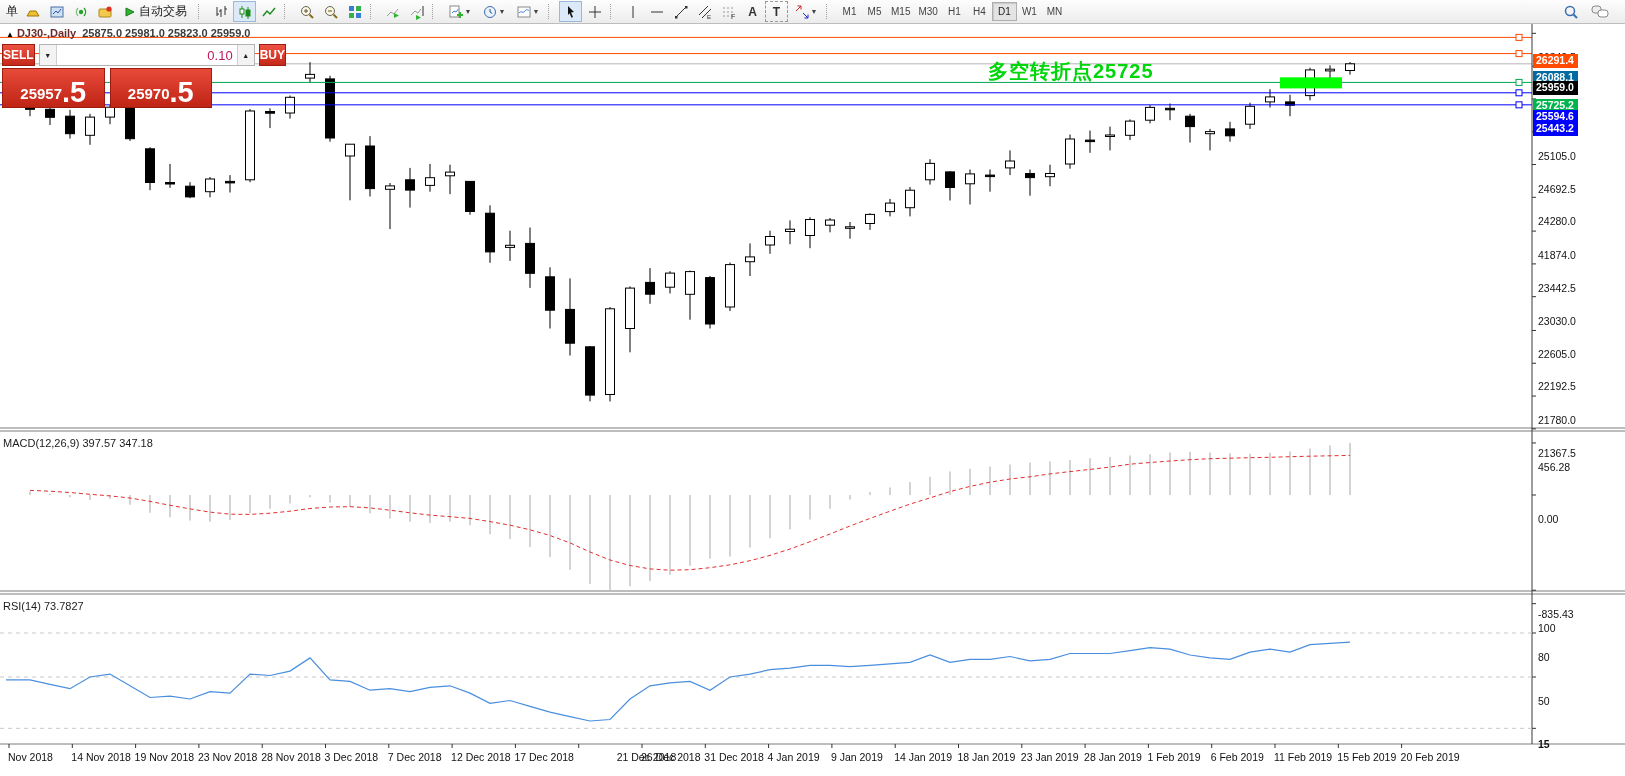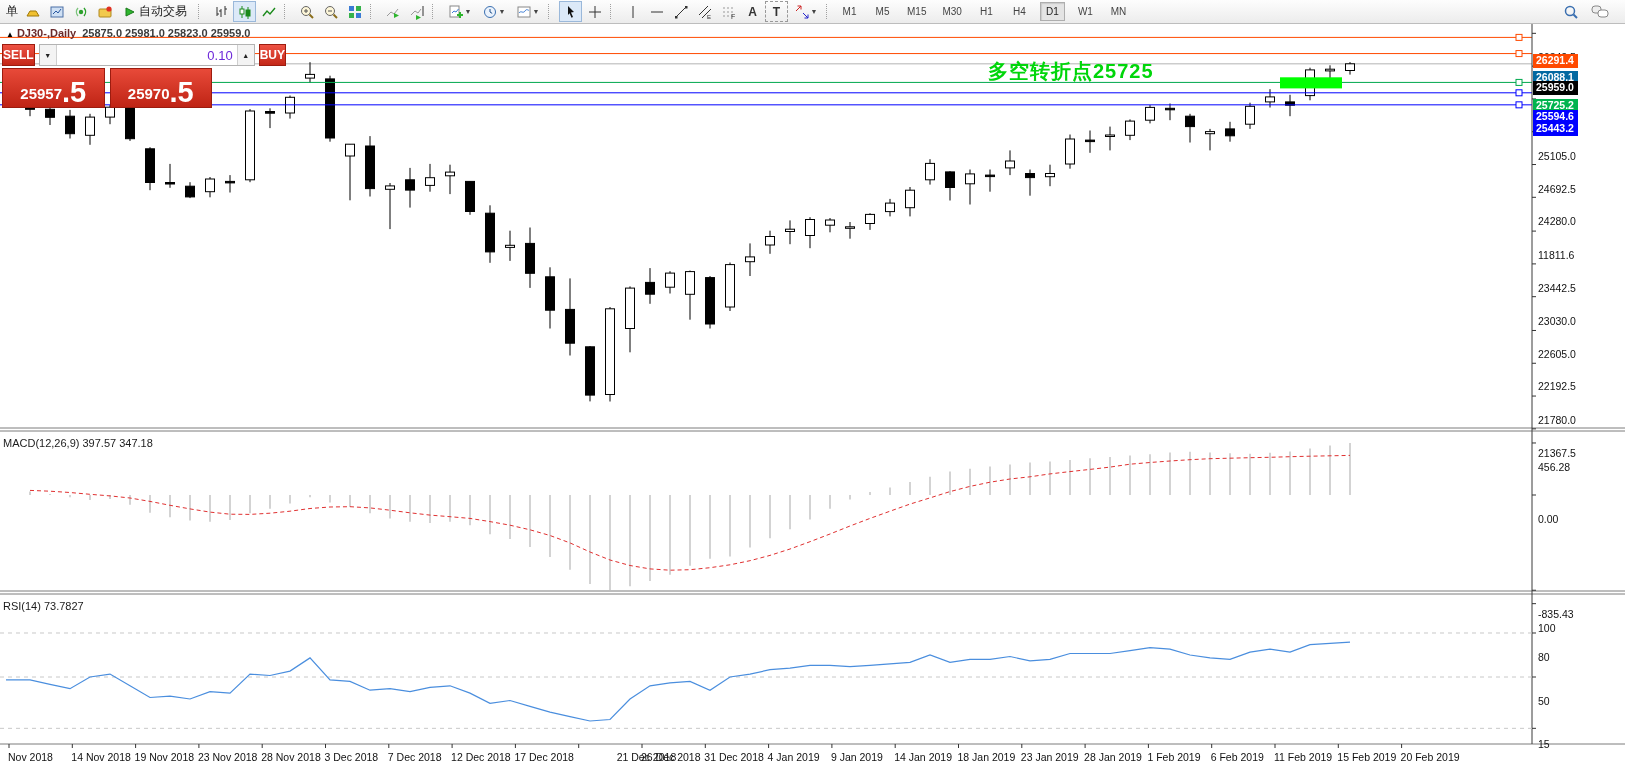--- a/index.html
+++ b/index.html
@@ -38,21 +38,21 @@
   #overlays .datelbl{position:absolute;font-size:10.5px;color:#111;z-index:2;white-space:nowrap;}
   
   .trade-panel{position:absolute;left:2px;top:20px;width:210px;z-index:4;}
   .tp-row1{display:flex;height:22px;align-items:stretch;}
   .tp-btn{width:51px;background:linear-gradient(#ee5243,#c42818);color:#fff;font-weight:bold;
           font-size:12px;border:1px solid #9d1c0f;display:flex;align-items:center;justify-content:center;padding:0;}
   .tp-mid{flex:1;display:flex;margin:0 4px;border:1px solid #b3b3b3;background:#fff;}
   .tp-step{width:17px;background:#f3f3f3;border:none;font-size:7px;color:#222;padding:0;}
   .tp-step.l{border-right:1px solid #cfcfcf;}
   .tp-step.r{border-left:1px solid #cfcfcf;}
-  .tp-vol{flex:1;min-width:20px;border:none;outline:none;text-align:right;font-size:13px;color:#6d28d9;
+  .tp-vol{flex:1;min-width:20px;border:none;outline:none;text-align:right;font-size:13px;color:#be185d;
           padding:0 4px 0 0;font-family:"Liberation Sans",sans-serif;}
   .tp-row2{display:flex;gap:5px;margin-top:2px;height:40px;}
   .tp-price{flex:1;background:linear-gradient(#e84a39,#bf2415);border:1px solid #9d1c0f;color:#fff;
             display:flex;align-items:flex-end;justify-content:center;padding-bottom:3px;}
   .tp-price .m{font-size:15px;font-weight:bold;line-height:20px;}
   .tp-price .b{font-size:29px;font-weight:bold;line-height:24px;}
 </style>
 </head>
 <body>
 
@@ -218,21 +218,21 @@
       <span>T</span>
     </button>
   <button class="tb dd">
       <svg width="16" height="16">
         <path d="M2 7L7 2M7 2H3.5M7 2V5.5" stroke="#c22" fill="none"></path>
         <path d="M9 9l5 5M14 14h-3.5M14 14v-3.5" stroke="#22c" fill="none"></path>
       </svg>
       <span class="caret">▼</span>
     </button>
   <span class="sep"></span>
-  <span id="tf-group" style="display:flex;align-items:center;gap:8px;">
+  <span id="tf-group" style="display:flex;align-items:center;">
       <button class="tf">M1</button>
       <button class="tf">M5</button>
       <button class="tf">M15</button>
       <button class="tf">M30</button>
       <button class="tf">H1</button>
       <button class="tf">H4</button>
       <button class="tf active">D1</button>
       <button class="tf">W1</button>
       <button class="tf">MN</button>
     </span>
@@ -562,34 +562,34 @@
       <div class="tag" style="left: 1533px; top: 56.8295px; background: rgb(0, 0, 0);">25959.0</div>
       <div class="tag" style="left: 1533px; top: 75.4166px; background: rgb(0, 180, 78);">25725.2</div>
       <div class="tag" style="left: 1533px; top: 85.7993px; background: rgb(0, 0, 255);">25594.6</div>
       <div class="tag" style="left: 1533px; top: 97.8356px; background: rgb(0, 0, 255);">25443.2</div>
       <div class="tick" style="left: 1538px; top: 27.3412px;">26342.5</div>
       <div class="tick" style="left: 1538px; top: 60.135px;">25930.0</div>
       <div class="tick" style="left: 1538px; top: 92.9287px;">25517.5</div>
       <div class="tick" style="left: 1538px; top: 125.722px;">25105.0</div>
       <div class="tick" style="left: 1538px; top: 158.516px;">24692.5</div>
       <div class="tick" style="left: 1538px; top: 191.31px;">24280.0</div>
-      <div class="tick" style="left: 1538px; top: 225.097px;">11811.6</div>
+      <div class="tick" style="left: 1538px; top: 225.097px;">41874.0</div>
       <div class="tick" style="left: 1538px; top: 257.891px;">23442.5</div>
       <div class="tick" style="left: 1538px; top: 290.685px;">23030.0</div>
       <div class="tick" style="left: 1538px; top: 324.473px;">22605.0</div>
       <div class="tick" style="left: 1538px; top: 356px;">22192.5</div>
       <div class="tick" style="left: 1538px; top: 390.06px;">21780.0</div>
       <div class="tick" style="left: 1538px; top: 422.854px;">21367.5</div>
       <div class="tick" style="left: 1538px; top: 436.984px;">456.28</div>
       <div class="tick" style="left: 1538px; top: 489px;">0.00</div>
       <div class="tick" style="left: 1538px; top: 584.239px;">-835.43</div>
       <div class="tick" style="left: 1538px; top: 597.667px;">100</div>
       <div class="tick" style="left: 1538px; top: 627px;">80</div>
       <div class="tick" style="left: 1538px; top: 671px;">50</div>
-      <div class="tick" style="left: 1538px; top: 714px;">15</div>
+      <div class="tick" style="left: 1538px; top: 714px; font-weight: bold;">15</div>
       <div class="datelbl" style="left: 8px; top: 727px;">Nov 2018</div>
       <div class="datelbl" style="left: 71.3px; top: 727px;">14 Nov 2018</div>
       <div class="datelbl" style="left: 134.6px; top: 727px;">19 Nov 2018</div>
       <div class="datelbl" style="left: 197.9px; top: 727px;">23 Nov 2018</div>
       <div class="datelbl" style="left: 261.2px; top: 727px;">28 Nov 2018</div>
       <div class="datelbl" style="left: 324.5px; top: 727px;">3 Dec 2018</div>
       <div class="datelbl" style="left: 387.8px; top: 727px;">7 Dec 2018</div>
       <div class="datelbl" style="left: 451.1px; top: 727px;">12 Dec 2018</div>
       <div class="datelbl" style="left: 514.4px; top: 727px;">17 Dec 2018</div>
       <div class="datelbl" style="left: 577.7px; top: 727px; margin-left: 39px;">21 Dec 2018</div>

